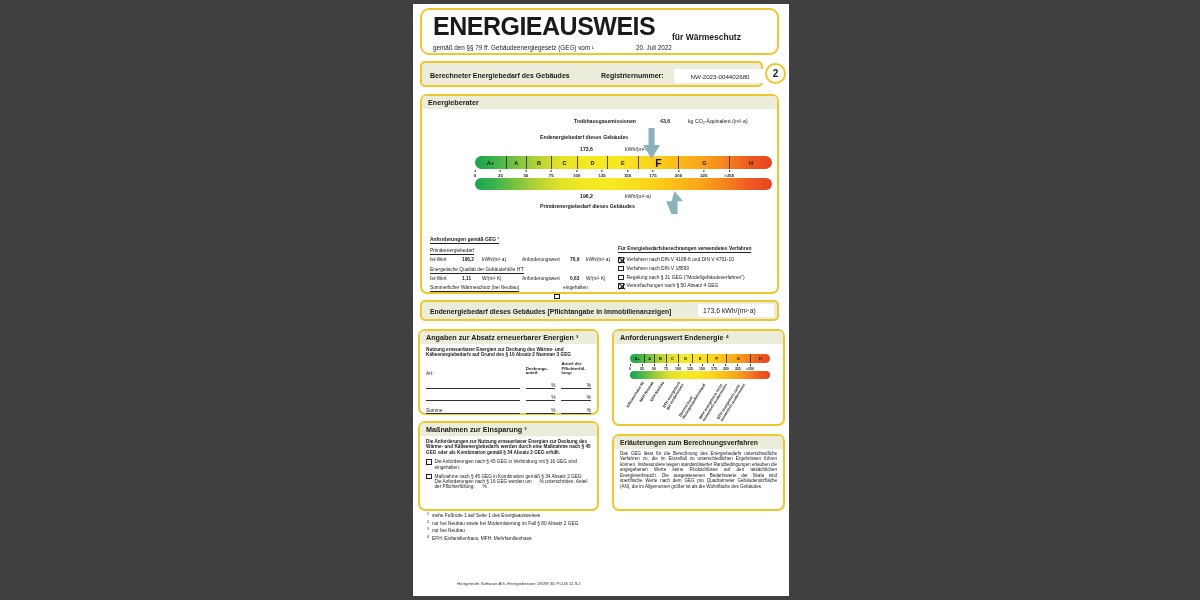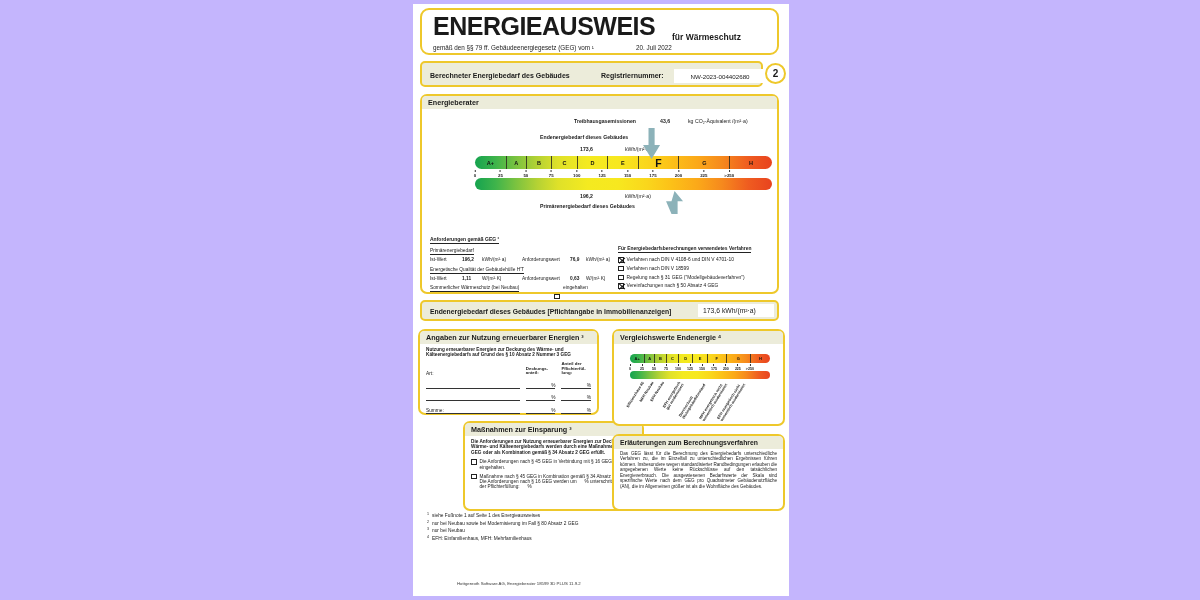--- a/index.html
+++ b/index.html
@@ -1,17 +1,17 @@
 <!DOCTYPE html>
 <html style="--gold: #eec82b; --beige: #ececda; --arrow: #8cb2b9; --grad: linear-gradient(90deg,#15a34f 0%,#3fb44b 7%,#7dc33f 14%,#b5d234 21%,#dfe129 28%,#f4ea20 38%,#f7e81f 48%,#fad61c 58%,#fcc118 66%,#fba819 75%,#f68a1d 83%,#ef5c20 92%,#e8431f 100%);"><head>
 <meta charset="utf-8">
 <style>
   * { margin:0; padding:0; box-sizing:border-box; }
   html,body { width:1200px; height:600px; background:#fff; font-family:"Liberation Sans", sans-serif; color:#1a1a1a; }
-  .canvas { position:relative; width:1200px; height:600px; background:#c4b5fd; overflow:hidden; }
+  .canvas { position:relative; width:1200px; height:600px; background:#404040; overflow:hidden; }
   .page { position:absolute; left:413px; top:4px; width:376px; height:592px; background:#fff; }
   .abs { position:absolute; }
   .box { position:absolute; background:#fff; border:2.2px solid var(--gold); border-radius:7px; }
   .strip { position:absolute; left:0; right:0; top:0; height:13px; background:var(--beige);
            border-radius:4px 4px 0 0; display:flex; align-items:center; padding:0 6px; font-weight:bold; font-size:7.2px; }
   .b { font-weight:bold; } .t48{font-size:4.8px;} .t5{font-size:5px;} .t52{font-size:5.2px;} .t62{font-size:6.2px;} .t68{font-size:6.8px;} .t7{font-size:7px;}
   .ul { border-bottom:0.6px solid #222; padding-bottom:0.5px; display:inline-block; }
   
   .header-box { left:7px; top:4px; width:359px; height:47px; border-width:2.6px; border-radius:9px; }
   .doc-title { position:absolute; left:11px; top:2px; font-size:25px; font-weight:bold; letter-spacing:-0.5px; }
@@ -55,21 +55,21 @@
   .cb.checked::after { transform:rotate(-43deg); }
   .vf-col { position:absolute; left:196px; top:140px; width:154px; }
   .vf-row { display:flex; gap:3px; margin-top:3.2px; align-items:flex-start; }
   .vf-label { font-size:4.9px; line-height:5.2px; }
   
   .pflicht-bar { left:7px; top:296px; width:359px; height:21px; background:var(--beige); border:2px solid var(--gold); border-radius:5px; }
   .pflicht-value-box { position:absolute; right:3px; top:2px; bottom:2px; width:76px; background:#fff;
                        display:flex; align-items:center; padding-left:5px; font-size:6.8px; }
   
   .ren-box { left:5px; top:325px; width:181px; height:86px; }
-  .ms-box { left:5px; top:417px; width:181px; height:90px;margin-left:45px; }
+  .ms-box { left:5px; top:417px; width:181px; height:90px; }
   .cmp-box { left:199px; top:325px; width:173px; height:97px; }
   .erl-box { left:199px; top:430px; width:173px; height:77px; }
   .box-content { position:absolute; left:6px; right:6px; top:16px; }
   .ren-intro, .ms-intro { font-size:4.7px; line-height:5.4px; font-weight:bold; }
   .ren-head { display:flex; margin-top:4px; align-items:flex-end; }
   .ren-art-h { width:95px; font-size:4.8px; align-self:flex-end; }
   .ren-col-h { width:30px; margin-left:6px; font-size:4.4px; line-height:4.8px; white-space:pre-line; font-weight:bold; }
   .ren-row { display:flex; align-items:flex-end; margin-top:6.5px; }
   .ren-art { width:95px; border-bottom:0.6px solid #333; height:6px; font-size:4.8px; }
   .ren-cell { width:30px; margin-left:6px; border-bottom:0.6px solid #333; text-align:right; font-size:4.8px; }
@@ -248,21 +248,21 @@
       </div>
     </div>
 
     <div class="pflicht-bar abs">
       <span class="abs b t68" style="left:8px;top:6px">Endenergiebedarf dieses Gebäudes [Pflichtangabe in Immobilienanzeigen]</span>
       <span class="pflicht-value-box">173,6 kWh/(m²·a)</span>
     </div>
 
     <div class="box ren-box">
       <div class="strip">
-        <span>Angaben zur Nutzung erneuerbarer Energien ³</span>
+        <span>Angaben zur Absatz erneuerbarer Energien ³</span>
       </div>
       <div class="box-content">
         <div class="ren-intro">Nutzung erneuerbarer Energien zur Deckung des Wärme- und Kälteenergiebedarfs auf Grund des § 10 Absatz 2 Nummer 3 GEG</div>
         <div class="ren-head">
           <span class="ren-art-h">Art:</span>
           <span class="ren-col-h">Deckungs-
 anteil:</span>
           <span class="ren-col-h">Anteil der
 Pflichterfül-
 lung:</span>
@@ -301,21 +301,21 @@
             <div class="ms-row">
               <span class="cb"></span>
               <span class="ms-label">Maßnahme nach § 45 GEG in Kombination gemäß § 34 Absatz 2 GEG: Die Anforderungen nach § 16 GEG werden um&nbsp;&nbsp;&nbsp;&nbsp;&nbsp;&nbsp;% unterschritten. Anteil der Pflichterfüllung:&nbsp;&nbsp;&nbsp;&nbsp;&nbsp;&nbsp;%</span>
             </div>
           </div>
       </div>
     </div>
 
     <div class="box cmp-box">
       <div class="strip">
-        <span>Vergleichswerte Endenergie ⁴</span>
+        <span>Anforderungswert Endenergie ⁴</span>
       </div>
       <div class="scale-bar" id="cmp-scale-bar">
           <div class="seg" style="width: 10.274%;">
             <span class="seg-label">A+</span>
           </div>
           <div class="seg" style="width: 6.84931%;">
             <span class="seg-label">A</span>
           </div>
           <div class="seg" style="width: 8.56164%;">
             <span class="seg-label">B</span>

